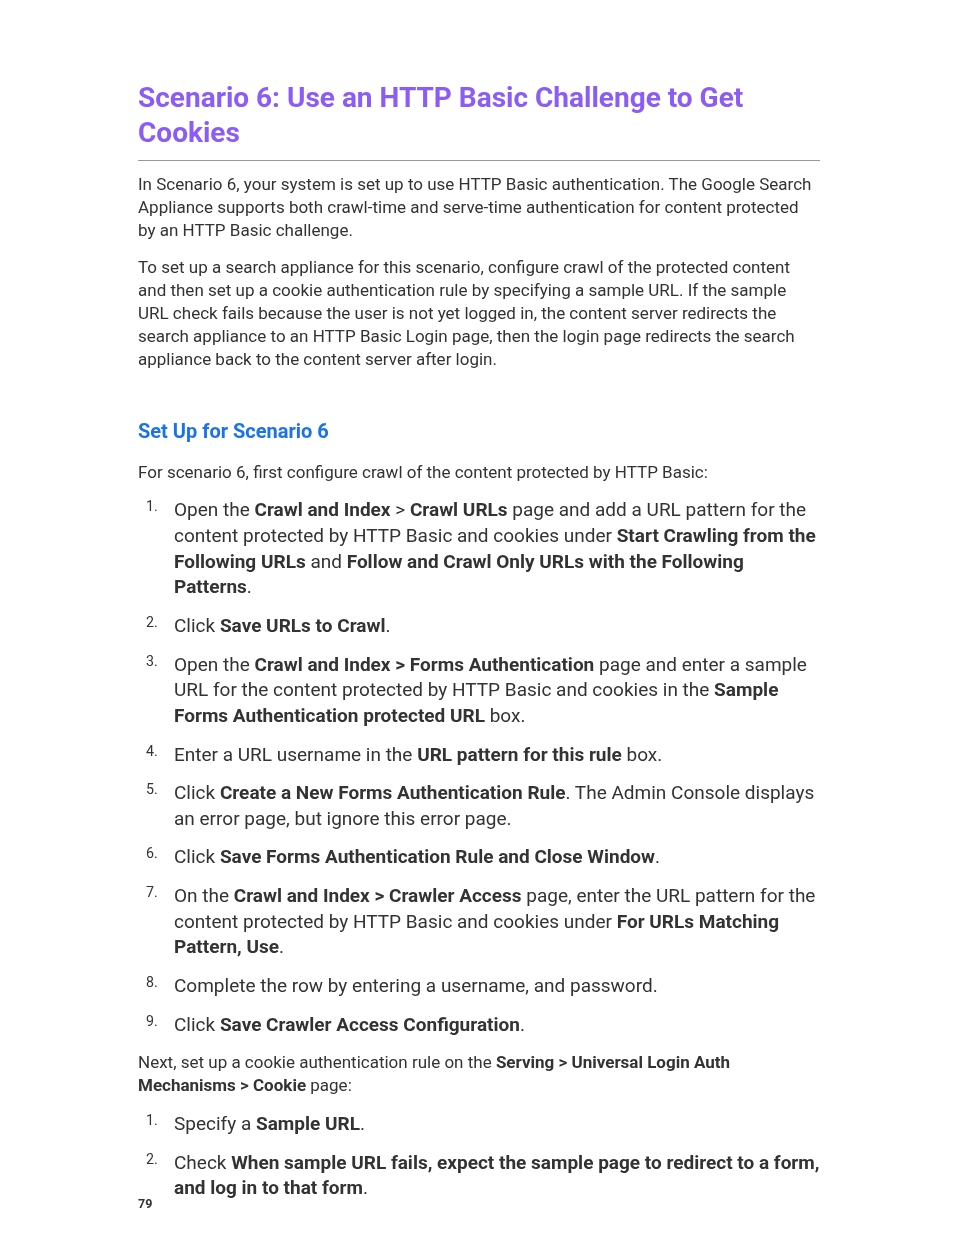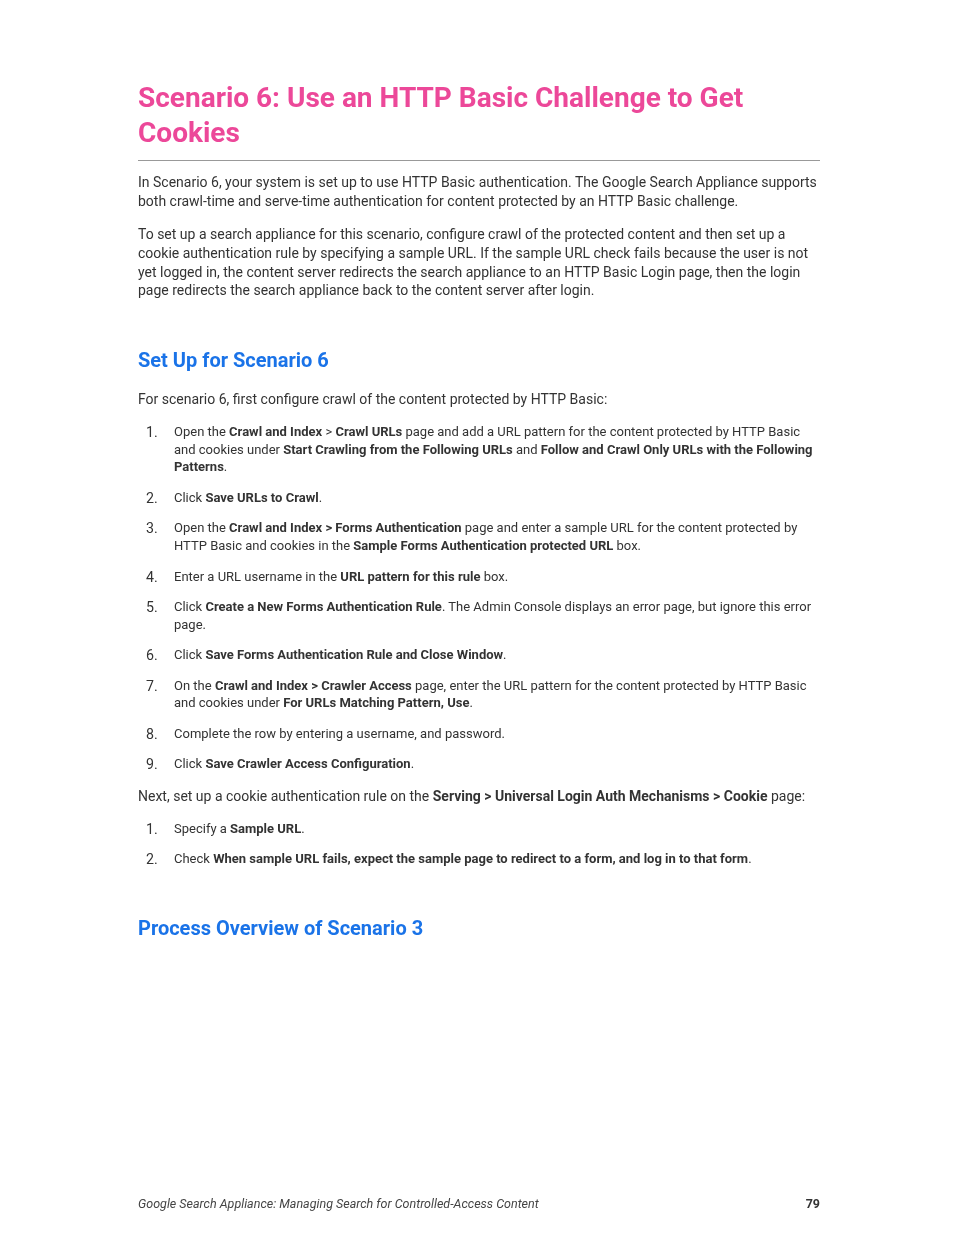--- a/index.html
+++ b/index.html
@@ -8,43 +8,43 @@
       background: #fff;
       width: 954px;
       height: 1235px;
       position: relative;
       color: #333;
     }
     .page {
       padding: 80px 134px 0 138px;
     }
     h1 {
-      color: #ec4899;
+      color: #8b5cf6;
       font-size: 28px;
       font-weight: 700;
       line-height: 1.25;
       margin-bottom: 12px;
       border-bottom: 1px solid #999;
       padding-bottom: 10px;
     }
     h2 {
       color: #1a73e8;
       font-size: 20px;
       font-weight: 700;
       margin-top: 48px;
       margin-bottom: 18px;
     }
     p {
-      font-size: 14px;
+      font-size: 17px;
       line-height: 1.35;
       color: #333;
       margin-bottom: 14px;
     }
     ol {
-      font-size: 13px;
+      font-size: 19px;
       line-height: 1.35;
       margin-bottom: 14px;
       padding-left: 36px;
       list-style: none;
       counter-reset: item;
     }
     ol li {
       counter-increment: item;
       margin-bottom: 13px;
       position: relative;
@@ -113,15 +113,14 @@
     <li><span>Check </span><b>When sample URL fails, expect the sample page to redirect to a form, and log in to that form</b><span>.</span></li>
   </ol>
 
 
   <h2>Process Overview of Scenario 3</h2>
 
 
 </div>
 
 <div class="footer">
-  <span class="footer-title">Google Search Appliance: Managing Search for Controlled-Access Content</span>
   <span class="footer-page">79</span>
 </div>
 
 </body></html>

